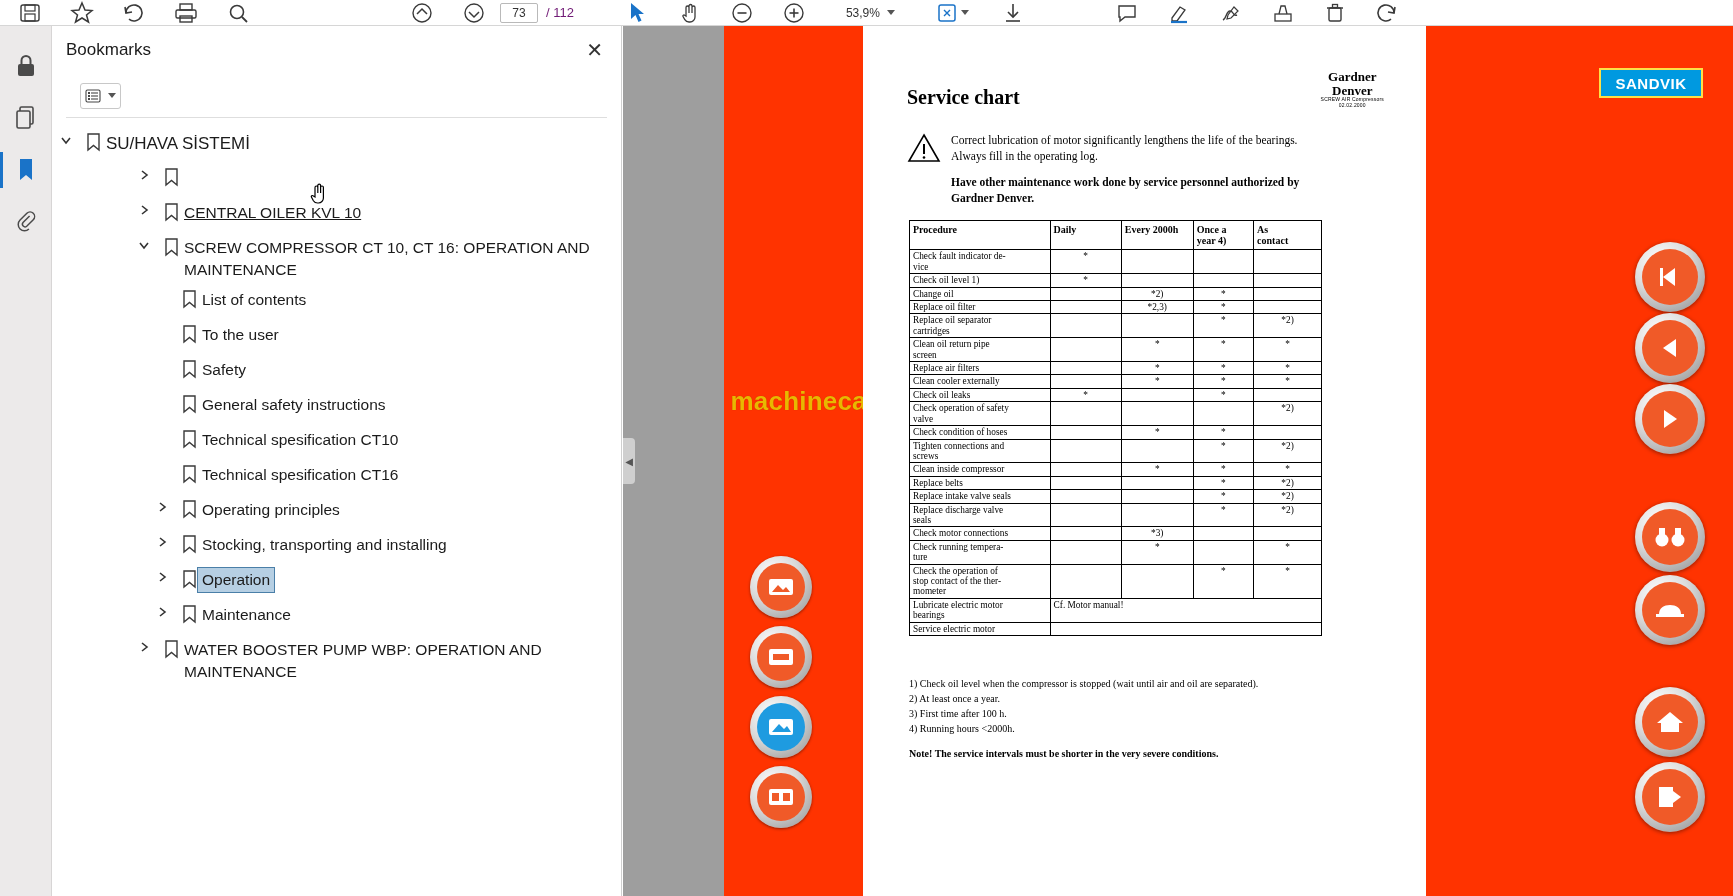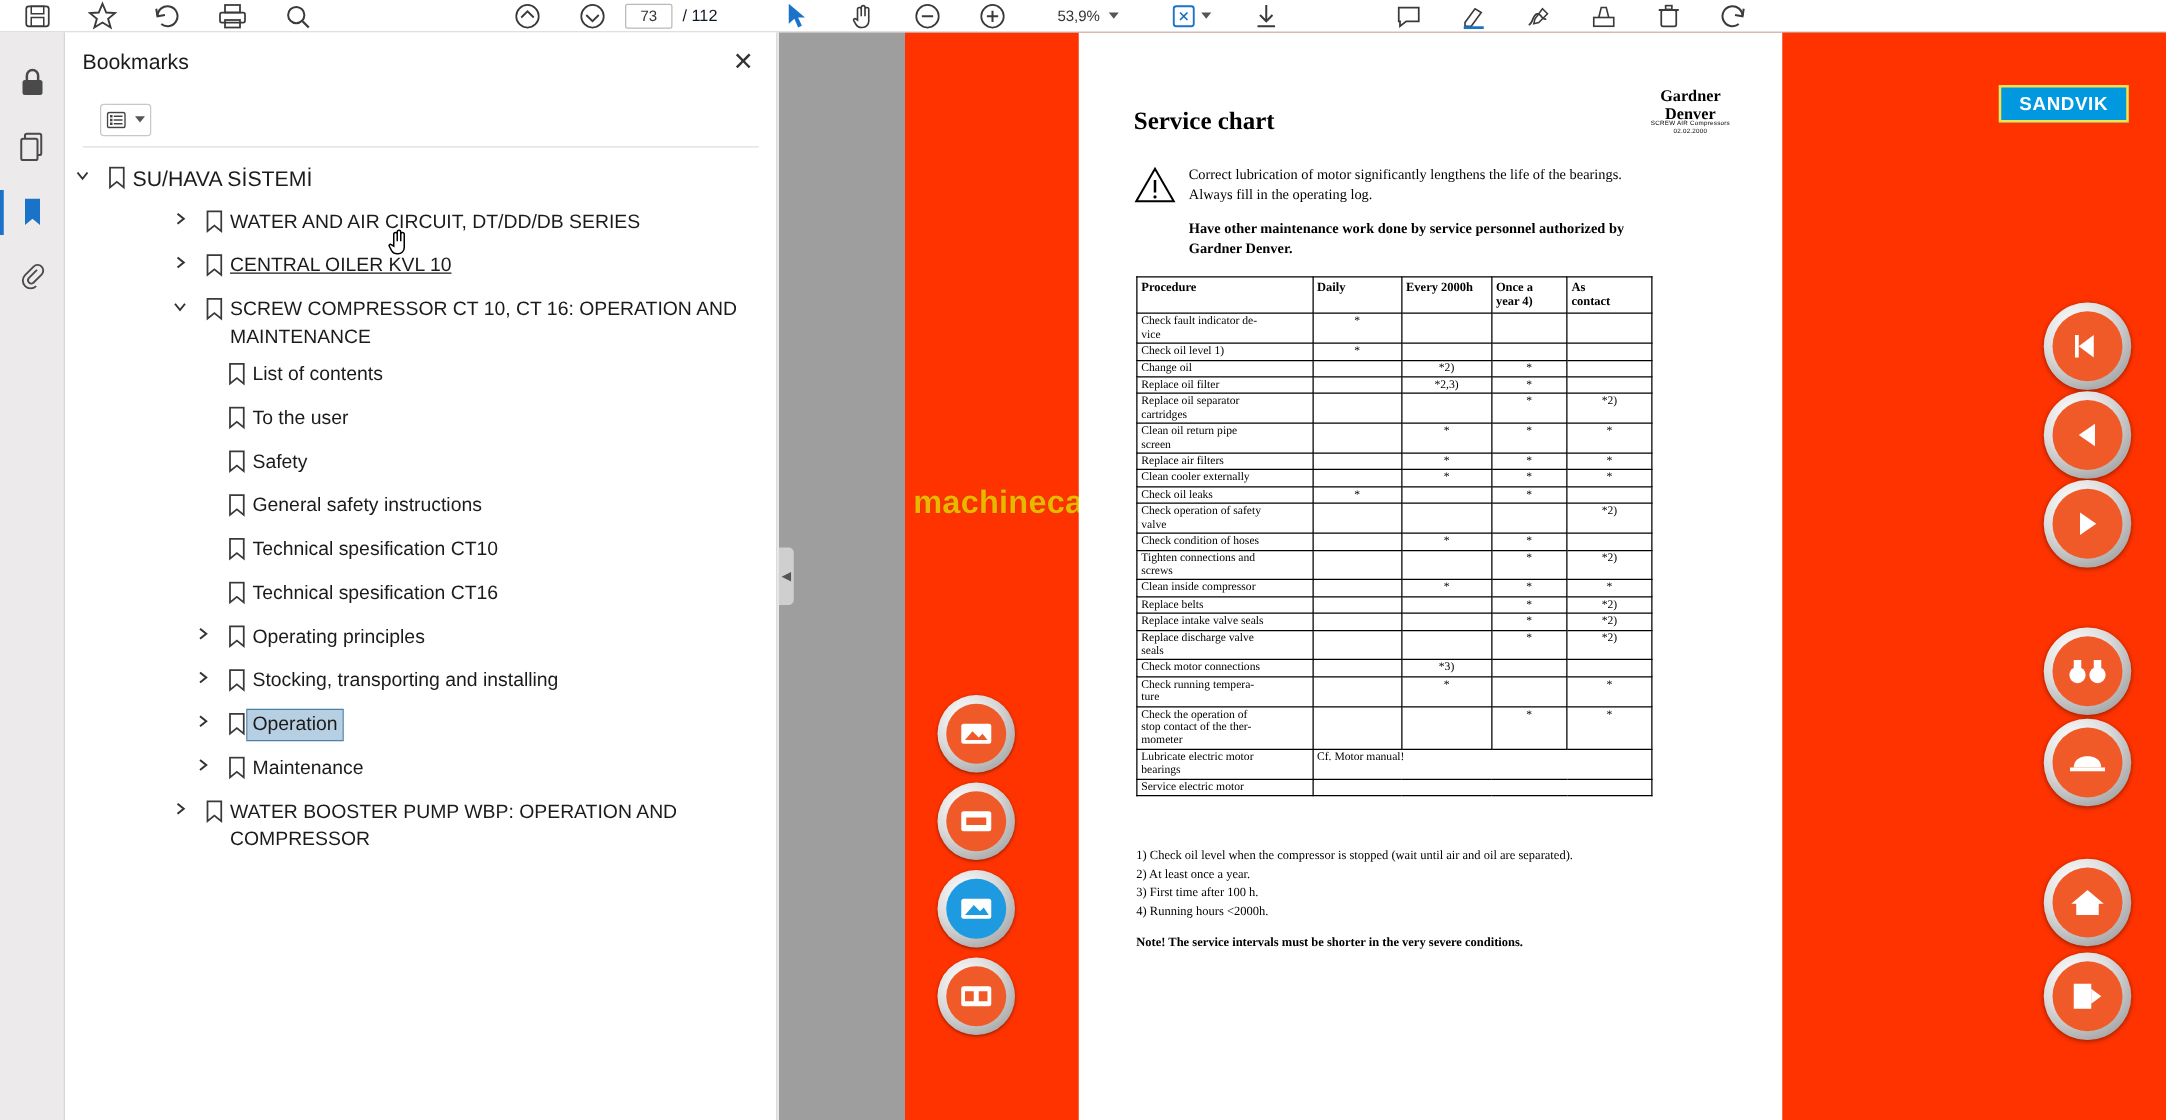--- a/index.html
+++ b/index.html
@@ -20,21 +20,21 @@
   }
   .tb-btn {
     width: 52px; height: 26px; display: flex; align-items: center; justify-content: center;
     color: #3a3a3a;
   }
   .tb-btn svg { display: block; }
   .page-box {
     width: 38px; height: 20px; border: 1px solid #b9b9b9; border-radius: 2px;
     background: #fff; font-size: 12px; color: #333; text-align: center; line-height: 18px;
   }
-  .page-total { font-size: 13px; color: #0f172a; margin-left: 8px; }
+  .page-total { font-size: 13px; color: #701a75; margin-left: 8px; }
   .zoom-box {
     min-width: 54px; height: 20px; font-size: 12px; color: #333;
     display: flex; align-items: center; justify-content: flex-end; padding-right: 2px;
   }
   .caret { width: 0; height: 0; border-left: 4px solid transparent; border-right: 4px solid transparent;
            border-top: 5px solid #555; margin-left: 5px; }
   .tb-blue { color: #1a73c8; }
 
   
   .rail {
@@ -402,21 +402,20 @@
           <span class="twisty">
             <svg width="12" height="12" viewBox="0 0 12 12">
               <polyline points="4,2 9,6 4,10" fill="none" stroke="currentColor" stroke-width="1.6"></polyline>
             </svg>
           </span>
           <span class="bmicon">
             <svg width="15" height="19" viewBox="0 0 15 19">
               <path d="M2 1h11v16l-5.5-4.5L2 17z" fill="none" stroke="currentColor" stroke-width="1.4"></path>
             </svg>
           </span>
-          <span class="lbl">WATER AND AIR CIRCUIT, DT/DD/DB SERIES</span>
         </div>
         <div class="bm-row lvl1">
           <span class="twisty">
             <svg width="12" height="12" viewBox="0 0 12 12">
               <polyline points="4,2 9,6 4,10" fill="none" stroke="currentColor" stroke-width="1.6"></polyline>
             </svg>
           </span>
           <span class="bmicon">
             <svg width="15" height="19" viewBox="0 0 15 19">
               <path d="M2 1h11v16l-5.5-4.5L2 17z" fill="none" stroke="currentColor" stroke-width="1.4"></path>
@@ -547,21 +546,21 @@
           <span class="twisty">
             <svg width="12" height="12" viewBox="0 0 12 12">
               <polyline points="4,2 9,6 4,10" fill="none" stroke="currentColor" stroke-width="1.6"></polyline>
             </svg>
           </span>
           <span class="bmicon">
             <svg width="15" height="19" viewBox="0 0 15 19">
               <path d="M2 1h11v16l-5.5-4.5L2 17z" fill="none" stroke="currentColor" stroke-width="1.4"></path>
             </svg>
           </span>
-          <span class="lbl">WATER BOOSTER PUMP WBP: OPERATION AND COMPRESSOR</span>
+          <span class="lbl">WATER BOOSTER PUMP WBP: OPERATION AND MAINTENANCE</span>
         </div>
       </div>
   </div>
 
   <div class="viewer">
     <div class="collapse-handle">◀</div>
 
     <div class="pdf-page">
 
       <div class="watermark">machinecatalogic.com</div>

